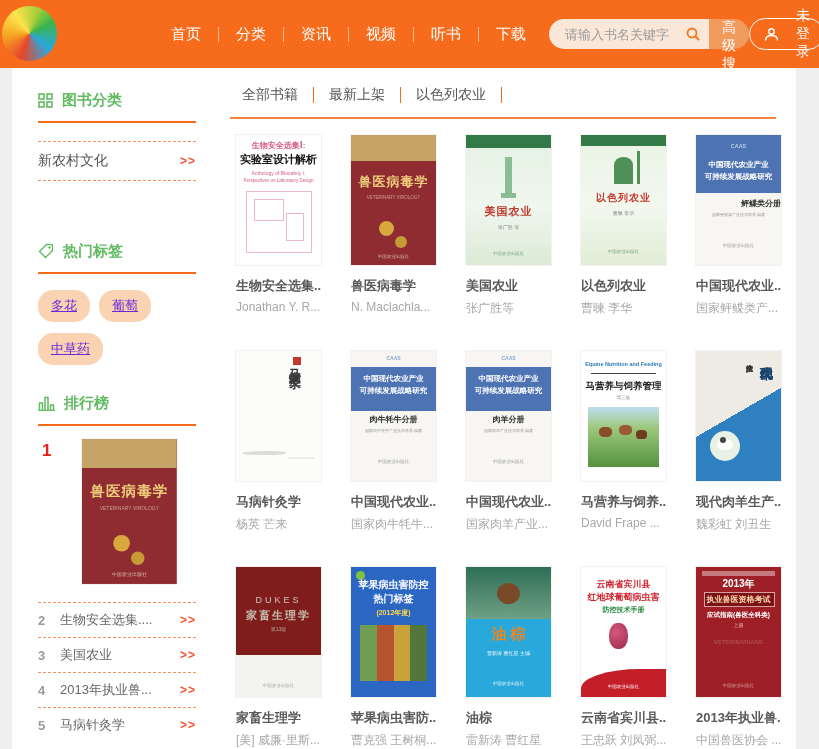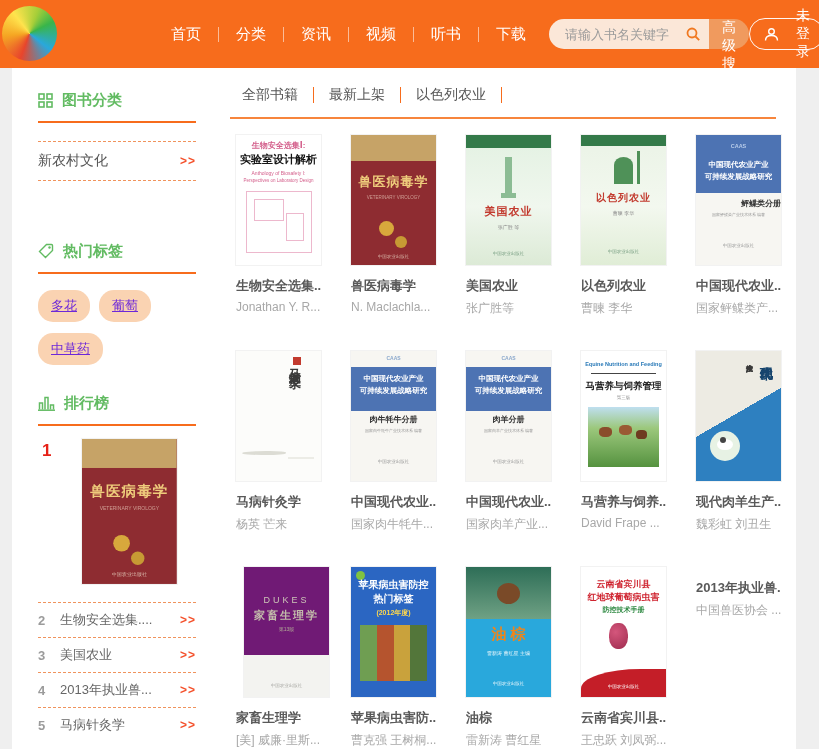--- a/index.html
+++ b/index.html
@@ -324,21 +324,21 @@
               <div style="position: absolute; left: 14px; top: 80px; width: 30px; height: 30px; background: rgb(231, 242, 228); border-radius: 50%;"></div>
               <div style="position: absolute; left: 21px; top: 88px; width: 16px; height: 11px; background: rgb(255, 255, 255); border-radius: 50%;"></div>
               <div style="position: absolute; left: 24px; top: 86px; width: 6px; height: 6px; background: rgb(68, 68, 68); border-radius: 50%;"></div>
               <div style="position: absolute; top: 6px; font-size: 13px; color: rgb(23, 69, 110); white-space: nowrap; line-height: 1.15; font-weight: 700; right: 8px; writing-mode: vertical-rl;">现代肉羊</div>
               <div style="position: absolute; top: 8px; font-size: 7px; color: rgb(58, 58, 58); white-space: nowrap; line-height: 1.15; font-weight: 700; right: 28px; writing-mode: vertical-rl;">生产技术大全</div>
             </div>
             <div class="book-title">现代肉羊生产...</div>
             <div class="book-author">魏彩虹 刘丑生</div>
           </div>
           <div class="book">
-            <div class="cover" style="background: #701a75; margin-left: 8px;">
+            <div class="cover" style="background: #7f1d1d;">
               <div style="position: absolute; left: 0px; top: 88px; width: 85px; height: 42px; background: rgb(243, 243, 240);"></div>
               <div style="position: absolute; top: 28px; font-size: 9px; color: rgb(205, 198, 184); white-space: nowrap; line-height: 1.15; letter-spacing: 3px; left: 0px; right: 0px; text-align: center;">DUKES</div>
               <div style="position: absolute; top: 42px; font-size: 11px; color: rgb(195, 188, 171); white-space: nowrap; line-height: 1.15; font-weight: 700; letter-spacing: 2px; left: 0px; right: 0px; text-align: center;">家畜生理学</div>
               <div style="position: absolute; top: 60px; font-size: 5px; color: rgb(177, 169, 150); white-space: nowrap; line-height: 1.15; left: 0px; right: 0px; text-align: center;">第13版</div>
               <div style="position: absolute; top: 116px; font-size: 4.5px; color: rgb(169, 169, 164); white-space: nowrap; line-height: 1.15; left: 0px; right: 0px; text-align: center;">中国农业出版社</div>
             </div>
             <div class="book-title">家畜生理学</div>
             <div class="book-author">[美] 威廉·里斯...</div>
           </div>
           <div class="book">
@@ -369,20 +369,30 @@
               <div style="position: absolute; left: 0px; top: 102px; width: 85px; height: 28px; background: rgb(196, 30, 40); border-radius: 70% 0px 0px;"></div>
               <div style="position: absolute; top: 12px; font-size: 9px; color: rgb(207, 36, 48); white-space: nowrap; line-height: 1.15; font-weight: 700; left: 0px; right: 0px; text-align: center;">云南省宾川县</div>
               <div style="position: absolute; top: 25px; font-size: 9px; color: rgb(207, 36, 48); white-space: nowrap; line-height: 1.15; font-weight: 700; left: 0px; right: 0px; text-align: center;">红地球葡萄病虫害</div>
               <div style="position: absolute; top: 39px; font-size: 7px; color: rgb(47, 138, 67); white-space: nowrap; line-height: 1.15; font-weight: 700; left: 0px; right: 0px; text-align: center;">防控技术手册</div>
               <div style="position: absolute; top: 117px; font-size: 4.5px; color: rgb(255, 255, 255); white-space: nowrap; line-height: 1.15; left: 0px; right: 0px; text-align: center;">中国农业出版社</div>
             </div>
             <div class="book-title">云南省宾川县...</div>
             <div class="book-author">王忠跃 刘凤弼...</div>
           </div>
           <div class="book">
+            <div class="cover" style="background: rgb(158, 32, 38);">
+              <div style="position: absolute; left: 6px; top: 4px; width: 73px; height: 5px; background: rgb(199, 122, 126);"></div>
+              <div style="position: absolute; left: 8px; top: 25px; width: 69px; height: 13px; background: rgb(122, 18, 22); border: 1px solid rgb(217, 160, 163);"></div>
+              <div style="position: absolute; top: 11px; font-size: 10px; color: rgb(255, 255, 255); white-space: nowrap; line-height: 1.15; font-weight: 700; left: 0px; right: 0px; text-align: center;">2013年</div>
+              <div style="position: absolute; top: 28px; font-size: 8px; color: rgb(255, 217, 176); white-space: nowrap; line-height: 1.15; font-weight: 700; left: 0px; right: 0px; text-align: center;">执业兽医资格考试</div>
+              <div style="position: absolute; top: 44px; font-size: 6.5px; color: rgb(255, 255, 255); white-space: nowrap; line-height: 1.15; font-weight: 700; left: 0px; right: 0px; text-align: center;">应试指南(兽医全科类)</div>
+              <div style="position: absolute; top: 56px; font-size: 5px; color: rgb(232, 182, 185); white-space: nowrap; line-height: 1.15; left: 0px; right: 0px; text-align: center;">上册</div>
+              <div style="position: absolute; top: 72px; font-size: 6px; color: rgb(176, 74, 80); white-space: nowrap; line-height: 1.15; font-weight: 700; left: 0px; right: 0px; text-align: center;">VETERINARIANS</div>
+              <div style="position: absolute; top: 116px; font-size: 4.5px; color: rgb(216, 160, 163); white-space: nowrap; line-height: 1.15; left: 0px; right: 0px; text-align: center;">中国农业出版社</div>
+            </div>
             <div class="book-title">2013年执业兽...</div>
             <div class="book-author">中国兽医协会 ...</div>
           </div>
         </div>
     </div>
 
   </div>
 </div>
 
 </body></html>

